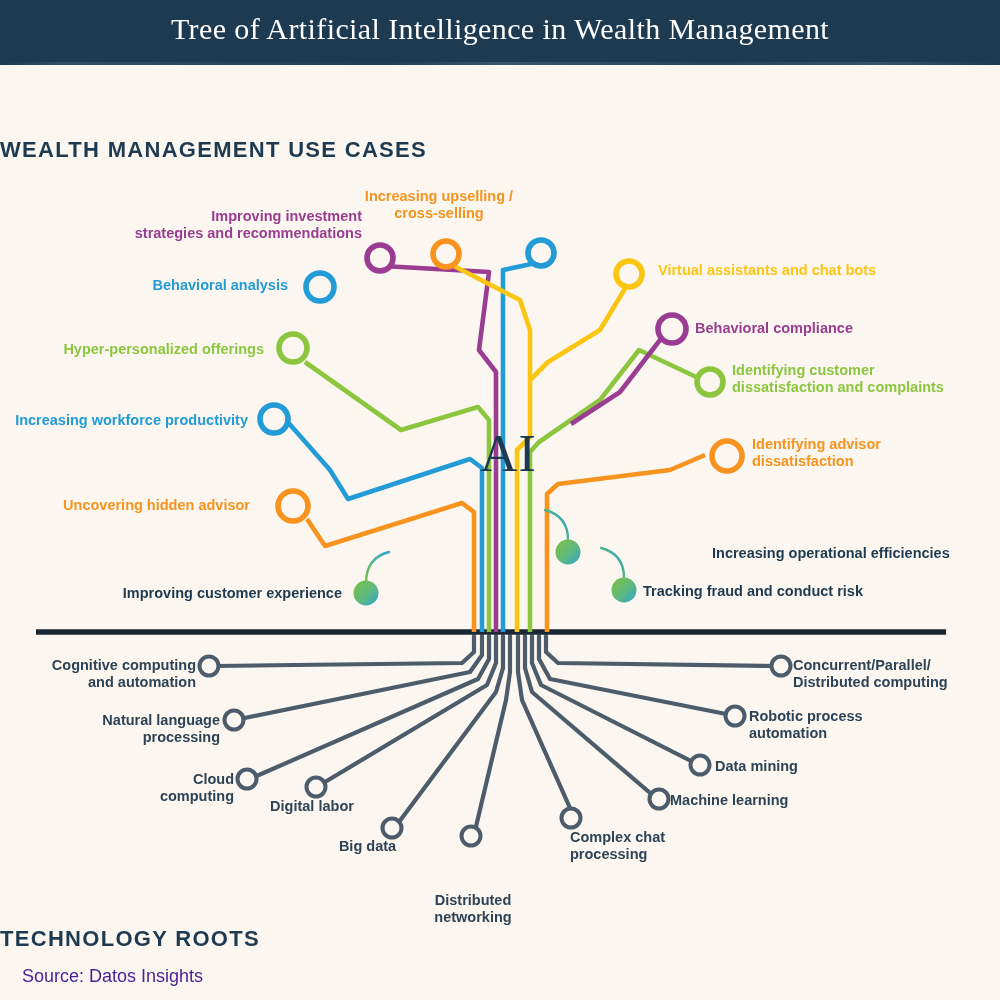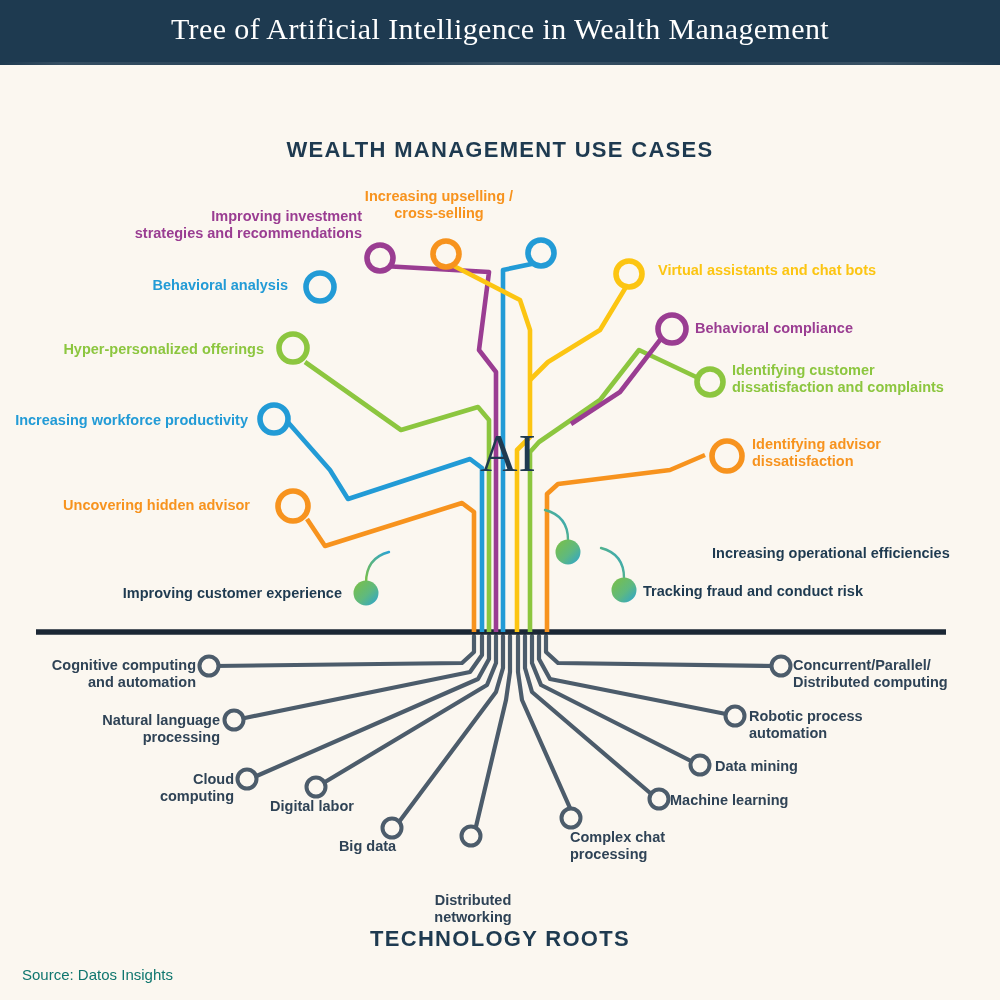--- a/index.html
+++ b/index.html
@@ -47,33 +47,33 @@
     font-family: "Liberation Serif", serif;
     font-size: 30px;
     font-weight: 400;
     letter-spacing: 0.4px;
     white-space: nowrap;
   }
   
   .section-heading {
     position: absolute;
     width: 1000px;
-    text-align: center;
+    text-align: left;
     color: #1e3a50;
     font-size: 22px;
     font-weight: 700;
     letter-spacing: 1.3px;
   }
   #heading-usecases { top: 137px; left: 0; }
   #heading-roots    { top: 926px; left: 0; }
   #source-note {
     position: absolute;
     left: 22px; top: 966px;
-    color: #0f766e;
-    font-size: 15px;
+    color: #4c1d95;
+    font-size: 18px;
     font-weight: 400;
   }
   
   #tree-svg {
     position: absolute;
     left: 0; top: 0;
     width: 1000px;
     height: 1000px;
   }
   

